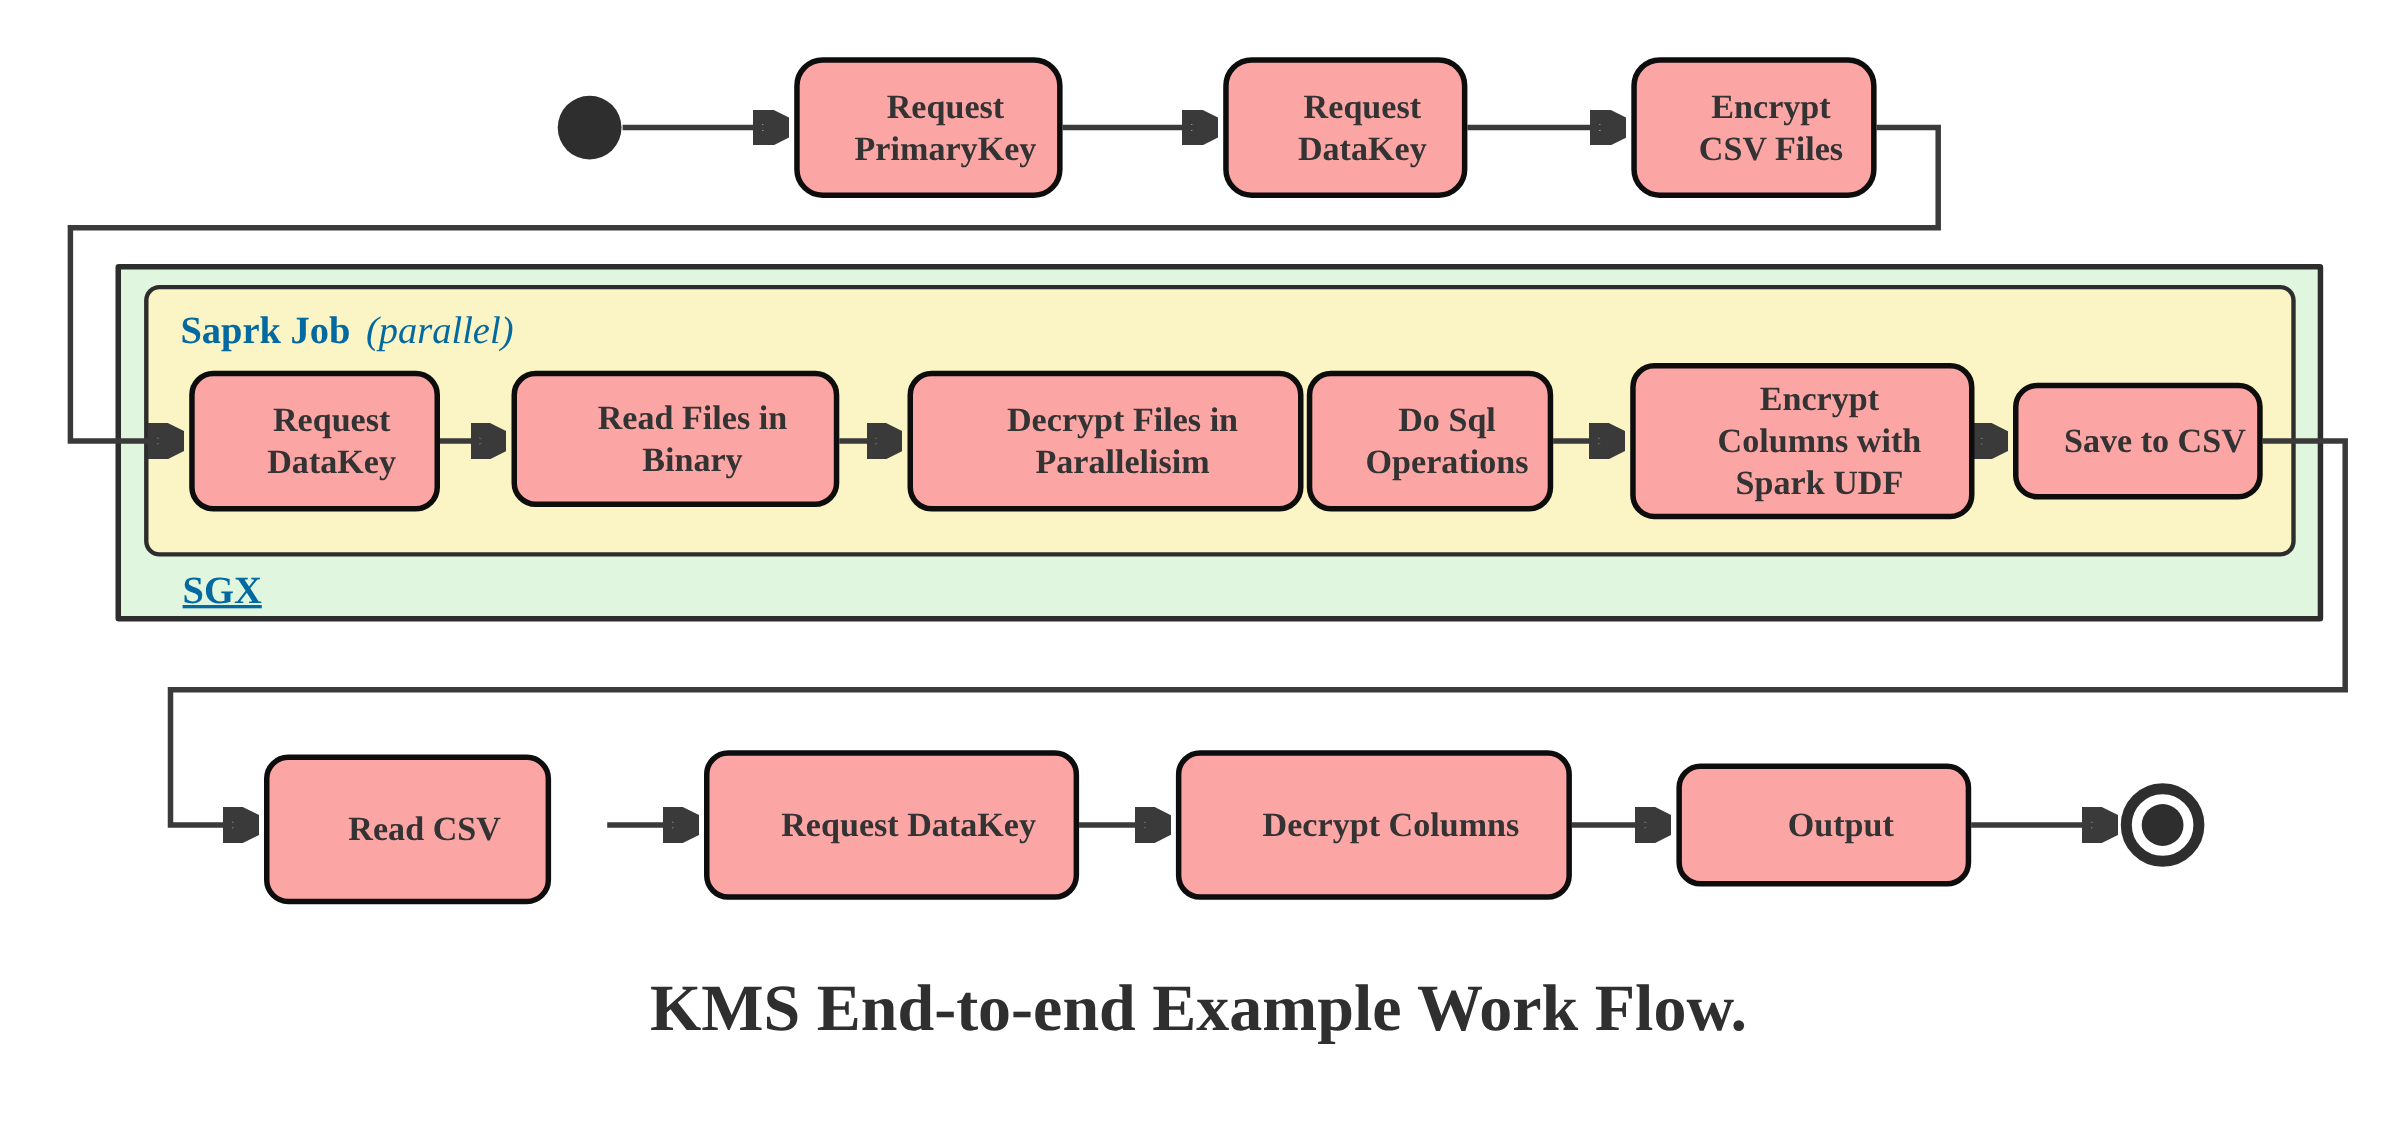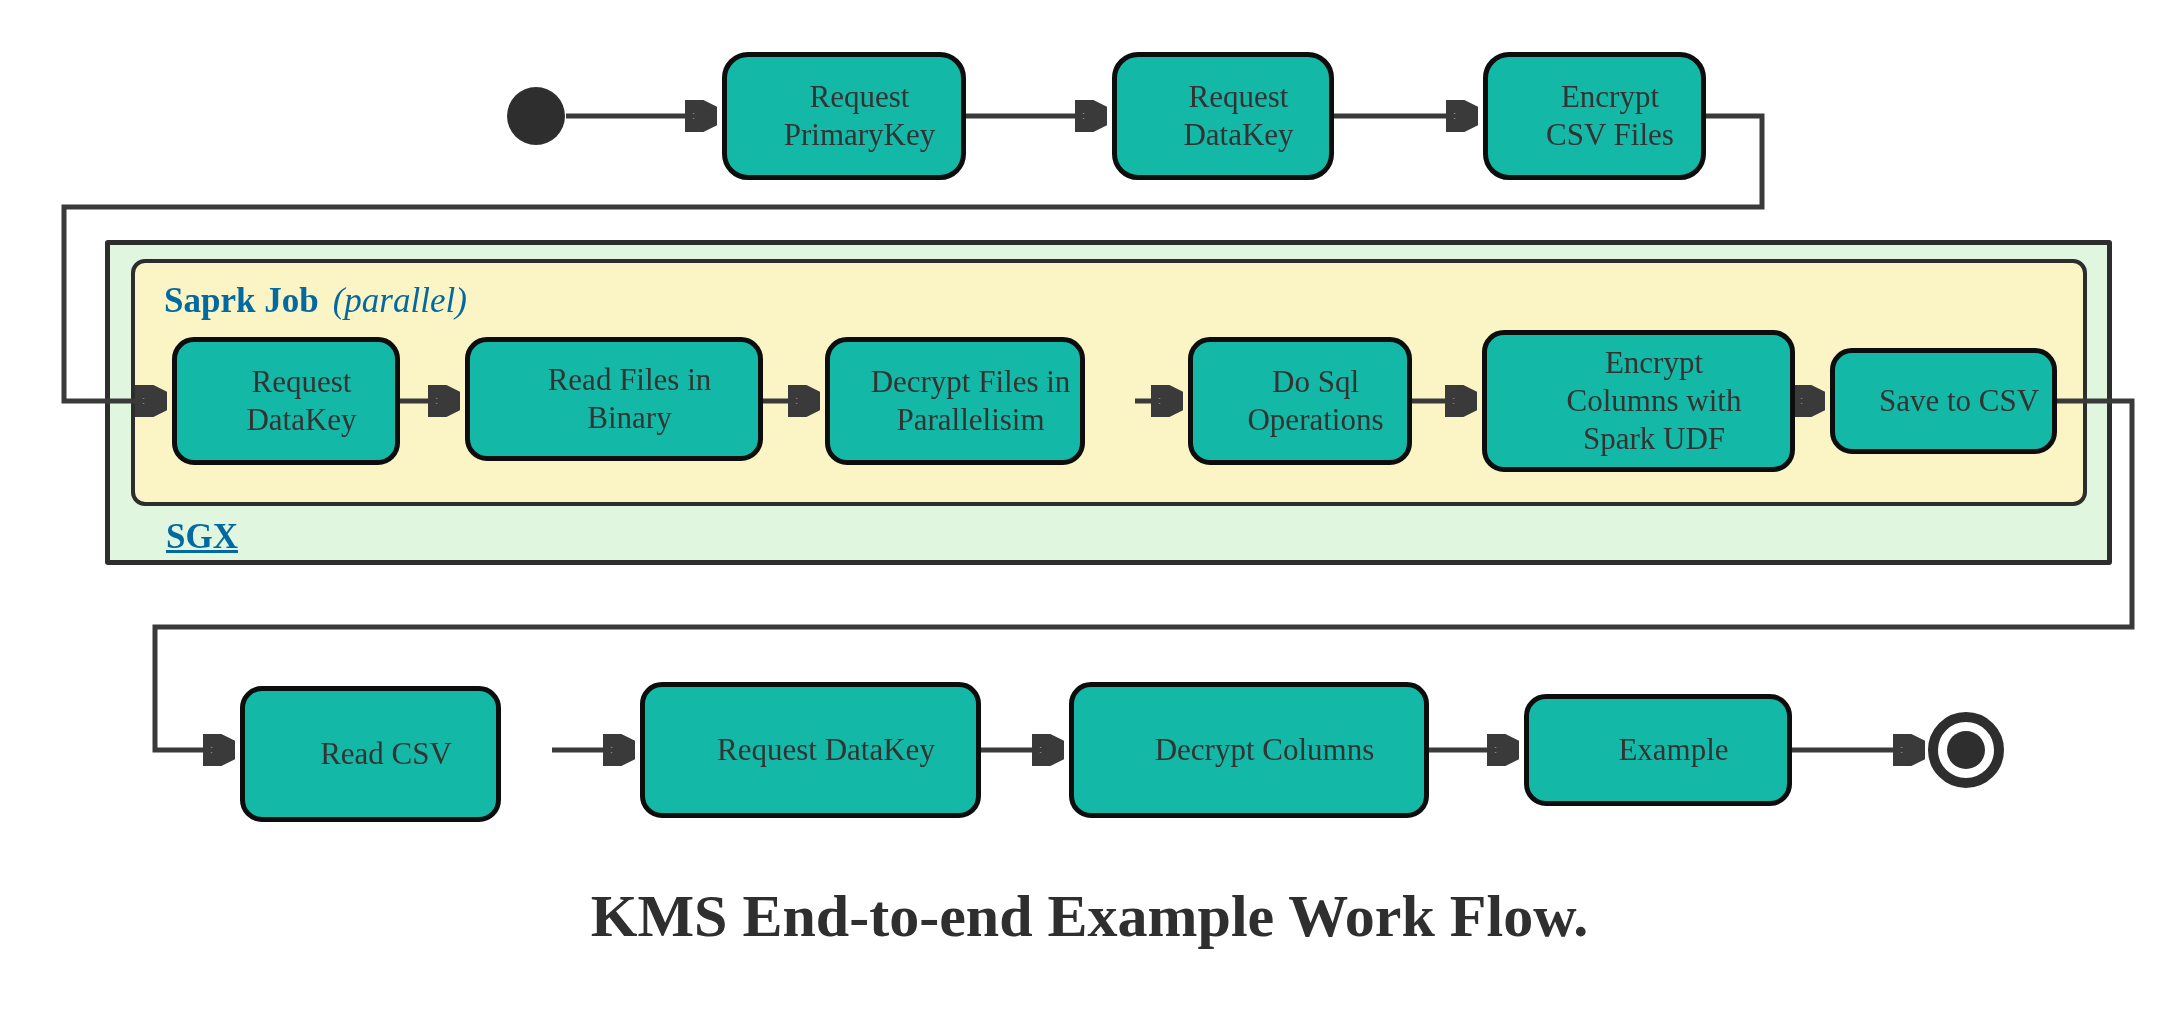--- a/index.html
+++ b/index.html
@@ -22,24 +22,24 @@
   }
   .container-label{
     position:absolute;font-weight:bold;font-size:35px;color:#0369a1;
     white-space:nowrap;line-height:1.1;
   }
   .spark-label{left:164px;top:282px;}
   .spark-label .annot{font-weight:normal;font-style:italic;margin-left:14px;}
   .sgx-label{left:166px;top:518px;text-decoration:underline;}
   .node{
     position:absolute;box-sizing:border-box;
-    background:#14b8a6;border:5px solid #0d0d0d;border-radius:22px;
+    background:#fca5a5;border:5px solid #0d0d0d;border-radius:22px;
     display:flex;align-items:center;justify-content:center;
     text-align:center;white-space:pre-line;
-    font-weight:normal;font-size:31px;line-height:1.22;color:#333333;padding-left:31px;
+    font-weight:bold;font-size:31px;line-height:1.22;color:#333333;padding-left:31px;
   }
   .node.top-row{border-radius:26px;}
   .edge-layer{position:absolute;left:0;top:0;width:2179px;height:1036px;}
   .edge-layer path{fill:none;stroke:#3a3a3a;stroke-width:5;}
   .start-state{
     position:absolute;left:507px;top:87px;width:58px;height:58px;
     background:#2e2e2e;border-radius:50%;
   }
   .end-state-outer{
     position:absolute;box-sizing:border-box;
@@ -98,29 +98,29 @@
 PrimaryKey</div>
   <div class="node top-row" style="left:1112px;top:52px;width:222px;height:128px;">Request
 DataKey</div>
   <div class="node top-row" style="left:1483px;top:52px;width:223px;height:128px;">Encrypt
 CSV Files</div>
 
   <div class="node" style="left:172px;top:337px;width:228px;height:128px;">Request
 DataKey</div>
   <div class="node" style="left:465px;top:337px;width:298px;height:124px;">Read Files in
 Binary</div>
-  <div class="node" style="left:825px;top:337px;width:260px;height:128px;">Decrypt Files in
+  <div class="node" style="left:825px;top:337px;width:360px;height:128px;">Decrypt Files in
 Parallelisim</div>
   <div class="node" style="left:1188px;top:337px;width:224px;height:128px;">Do Sql
 Operations</div>
   <div class="node" style="left:1482px;top:330px;width:313px;height:142px;">Encrypt
 Columns with
 Spark UDF</div>
   <div class="node" style="left:1830px;top:348px;width:227px;height:106px;">Save to CSV</div>
 
   <div class="node" style="left:240px;top:686px;width:261px;height:136px;">Read CSV</div>
   <div class="node" style="left:640px;top:682px;width:341px;height:136px;">Request DataKey</div>
   <div class="node" style="left:1069px;top:682px;width:360px;height:136px;">Decrypt Columns</div>
-  <div class="node" style="left:1524px;top:694px;width:268px;height:112px;">Example</div>
+  <div class="node" style="left:1524px;top:694px;width:268px;height:112px;">Output</div>
 
   <div class="diagram-title">KMS End-to-end Example Work Flow.</div>
 
 </div>
 
 </body></html>

